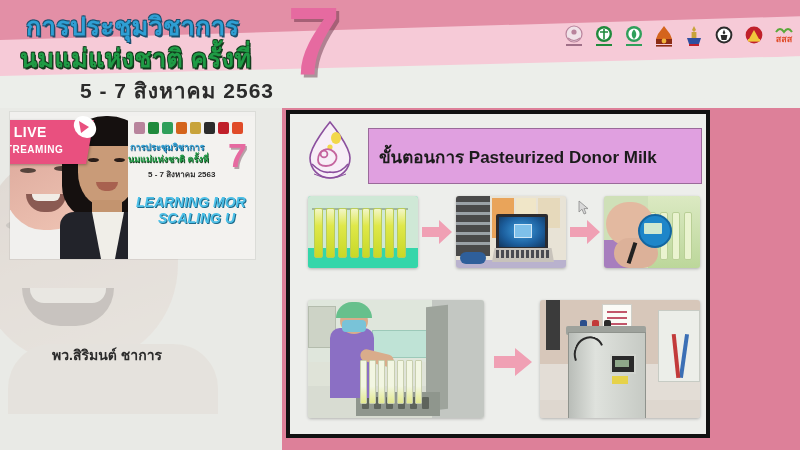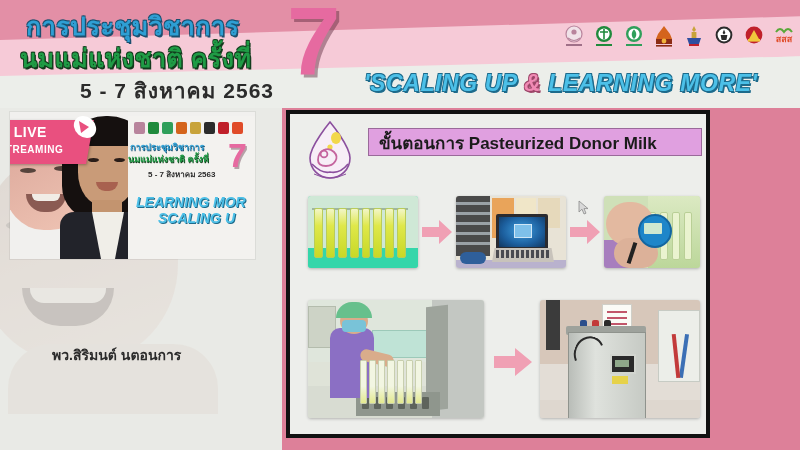--- a/index.html
+++ b/index.html
@@ -102,21 +102,21 @@
     text-shadow:1px 1px 0 #1d6b8c;white-space:nowrap;}
   .ps-tag2{position:absolute;left:30px;top:94px;font-size:14px;font-weight:bold;font-style:italic;color:#4cc0e8;
     text-shadow:1px 1px 0 #1d6b8c;white-space:nowrap;}
 
   .speaker{position:absolute;left:52px;top:236px;font-size:14px;font-weight:bold;color:#2b2b2b;white-space:nowrap;}
 
   
   .panel{position:absolute;left:286px;top:110px;width:424px;height:328px;background:#edeeeb;
     border:4px solid #111;box-sizing:border-box;}
   .panel-logo{position:absolute;left:4px;top:2px;width:72px;height:72px;}
-  .titlebar{position:absolute;left:78px;top:14px;width:334px;height:28px;background:#e0a0e0;
+  .titlebar{position:absolute;left:78px;top:14px;width:334px;height:56px;background:#e0a0e0;
     border:1px solid #9a6a9a;box-sizing:border-box;display:flex;align-items:center;}
   .titlebar span{padding-left:10px;font-size:17px;font-weight:bold;color:#1b1b1b;white-space:nowrap;}
 
   .photo{position:absolute;border-radius:3px;overflow:hidden;box-shadow:0 1px 3px rgba(0,0,0,.25);}
   .arrow{position:absolute;}
   .arrow svg{display:block;}
 
   
   .ph1{left:18px;top:82px;width:110px;height:72px;background:#6fe0c0;}
   .ph1 .floor{position:absolute;left:0;bottom:0;width:100%;height:20px;background:#35d6aa;}
@@ -206,23 +206,20 @@
   <div class="header">
     <div class="band-dark"></div>
     <div class="band-light"></div>
     <div class="band-white"></div>
 
     <div class="th-line1">การประชุมวิชาการ</div>
     <div class="th-line2">นมแม่แห่งชาติ ครั้งที่</div>
     <div class="th-date">5 - 7 สิงหาคม 2563</div>
     <div class="bignum">7</div>
 
-    <div class="tagline">
-      <span class="b">'SCALING UP </span><span class="p">&amp;</span><span class="b"> LEARNING MORE'</span>
-    </div>
 
     <div class="logostrip">
       <div class="logo">
         <svg width="22" height="24" viewBox="0 0 22 24">
             <ellipse cx="11" cy="9" rx="8" ry="8" fill="#f0e2e8" stroke="#b8849c" stroke-width="1.2"></ellipse>
             <circle cx="11" cy="7" r="2.6" fill="#b8849c"></circle>
             <path d="M5 13 Q11 18 17 13" stroke="#b8849c" stroke-width="1.2" fill="none"></path>
             <rect x="3" y="19" width="16" height="2" fill="#a07088"></rect>
           </svg>
       </div>
@@ -338,21 +335,21 @@
       </div>
 
       <div class="livebadge">
         <div class="row1">LIVE</div>
         <div class="row2">STREAMING</div>
       </div>
       <div class="play-circle"></div>
       <div class="play-tri"></div>
     </div>
 
-    <div class="speaker">พว.สิริมนต์  นตอนการ</div>
+    <div class="speaker">พว.สิริมนต์  ชาการ</div>
   </div>
 
   <div class="panel">
 
     <div class="panel-logo">
       <svg width="72" height="72" viewBox="0 0 72 72">
         <path d="M36 6 C36 6 56 30 56 42 A20 20 0 0 1 16 42 C16 30 36 6 36 6 Z" fill="#f7eef7" stroke="#8b4f9e" stroke-width="1.6"></path>
         <ellipse cx="42" cy="22" rx="5" ry="6" fill="#f2d84a"></ellipse>
         <circle cx="36" cy="31" r="2.6" fill="#f2d84a"></circle>
         <path d="M24 44 C24 34 34 30 40 36 C46 42 40 50 32 50 C27 50 24 48 24 44 Z" fill="none" stroke="#c4649e" stroke-width="1.8"></path>

